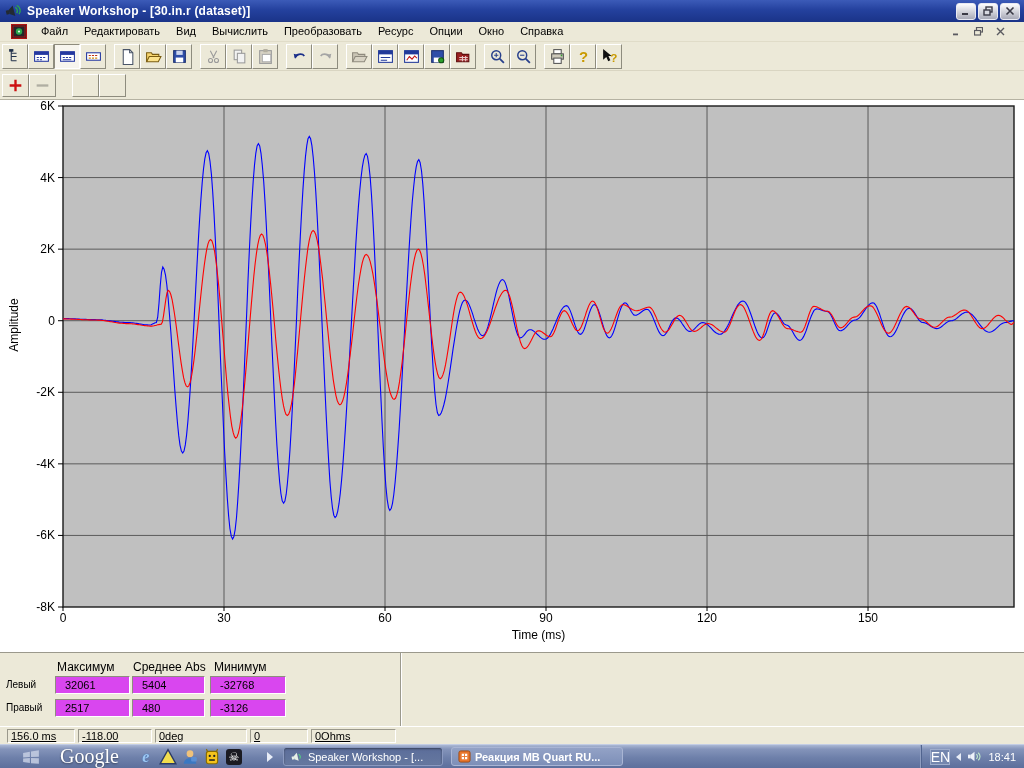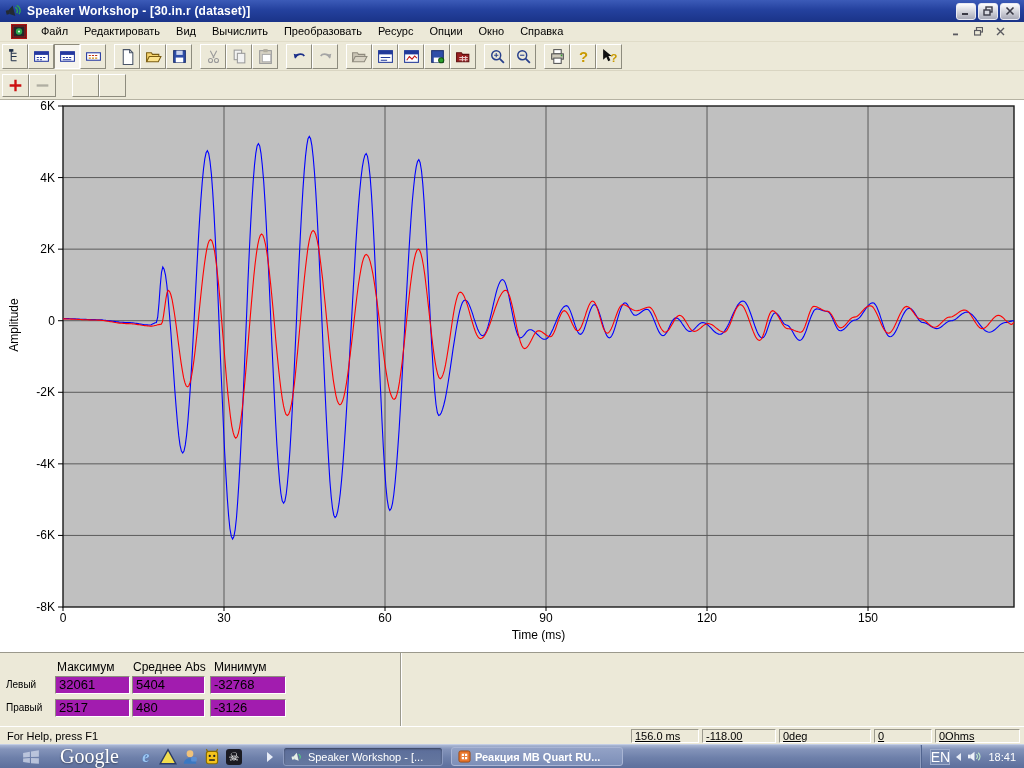--- a/index.html
+++ b/index.html
@@ -43,22 +43,22 @@
   svg text { font-family:"Liberation Sans",sans-serif; }
   .xaxis-title { position:absolute; left:63px; top:528px; width:951px; text-align:center; font-size:12px; }
   .yaxis-title { position:absolute; left:-26px; top:218px; width:80px; text-align:center; font-size:12px;
     transform:rotate(-90deg); }
 
   
   .statspanel { position:absolute; top:652px; left:0; width:1024px; height:74px; background:#ece9d8;
     border-top:1px solid #9b998c; }
   .statspanel .hdr { position:absolute; top:7px; font-size:12px; }
   .statspanel .rowlabel { position:absolute; width:42px; text-align:left; font-size:10px; }
-  .statbox { position:absolute; height:18px; background:#a21caf; border:1px solid; border-color:#8e8c7e #fff #fff #8e8c7e;
-    font-size:13px; line-height:16px; padding-left:3px; }
+  .statbox { position:absolute; height:18px; background:#d946ef; border:1px solid; border-color:#8e8c7e #fff #fff #8e8c7e;
+    font-size:11px; line-height:16px; padding-left:9px; }
   .pane-divider { position:absolute; top:0; left:400px; width:2px; height:74px;
     border-left:1px solid #9b998c; border-right:1px solid #fff; }
 
   
   .statusbar { position:absolute; top:726px; left:0; width:1024px; height:18px; background:#ece9d8;
     display:flex; align-items:center; padding:0 4px; border-top:1px solid #fff; }
   .sb-msg { flex:1; padding-left:3px; }
   .sb-panel { height:14px; border:1px solid; border-color:#9b998c #fff #fff #9b998c; background:#ece9d8;
     font-size:11px; line-height:12px; padding:0 3px; margin-left:3px;text-decoration:underline; }
 
@@ -391,21 +391,20 @@
 
     <span class="rowlabel" style="left:6px;top:49px">Правый</span>
     <span class="statbox" style="left:55px;top:46px;width:75px">2517</span>
     <span class="statbox" style="left:132px;top:46px;width:73px">480</span>
     <span class="statbox" style="left:210px;top:46px;width:76px">-3126</span>
 
     <div class="pane-divider"></div>
   </div>
 
   <div class="statusbar">
-    <span class="sb-msg">For Help, press F1</span>
     <span class="sb-panel" style="width:68px">156.0 ms</span>
     <span class="sb-panel" style="width:74px">-118.00</span>
     <span class="sb-panel" style="width:92px">0deg</span>
     <span class="sb-panel" style="width:58px">0</span>
     <span class="sb-panel" style="width:85px">0Ohms</span>
   </div>
 
   <div class="taskbar">
     <span class="qlicon" style="margin-left:18px">
       <svg viewBox="0 0 16 14">

